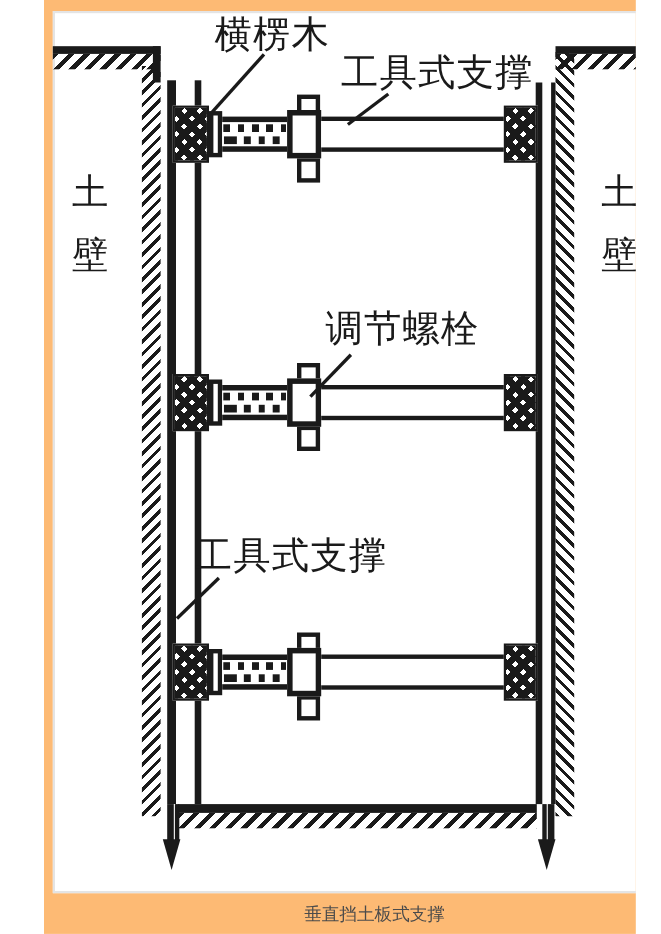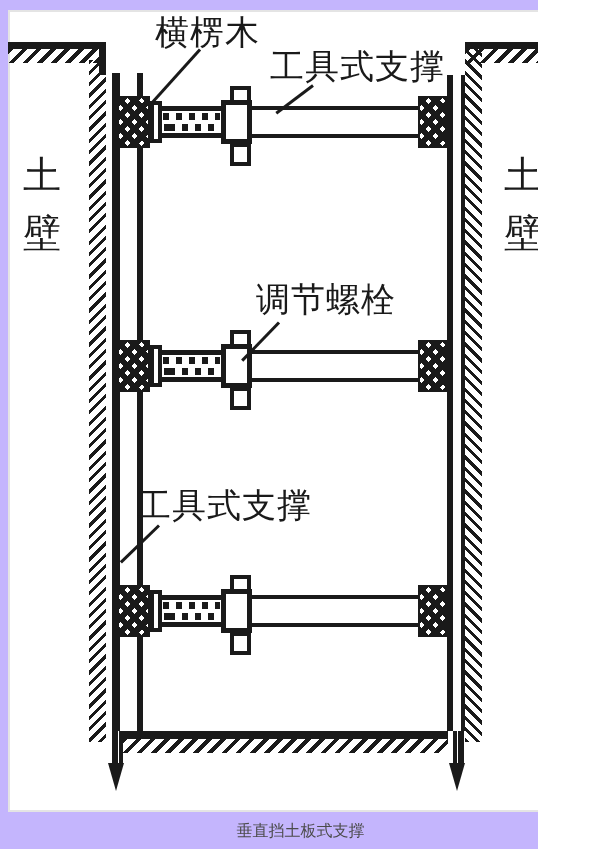--- a/index.html
+++ b/index.html
@@ -1,22 +1,23 @@
 <!DOCTYPE html>
 <html><head>
 <meta charset="utf-8">
 <style>
   html,body{margin:0;padding:0;background:#ffffff;}
   #canvas{
     position:relative;
     width:538px;height:849px;
-    background:#c4b5fd;
+    background:#fdba74;
     overflow:hidden;
     font-family:"Liberation Serif","DejaVu Serif",serif;
     color:#1a1a1a;
+    margin-left:40px;
   }
   .abs{position:absolute;box-sizing:border-box;}
   
   .frame{left:8px;top:10px;width:584px;height:802px;border:2px solid #e4e4e4;background:#ffffff;}
   .blackline{background:#1a1a1a;}
   
   .hatch-fwd{background-image:repeating-linear-gradient(135deg,#1a1a1a 0 3px,rgba(0,0,0,0) 3px 8px);}
   .hatch-bwd{background-image:repeating-linear-gradient(45deg,#1a1a1a 0 3px,rgba(0,0,0,0) 3px 8px);}
   .hatch-ground{background-image:repeating-linear-gradient(135deg,#1a1a1a 0 4px,rgba(0,0,0,0) 4px 10px);}
   .crosshatch{
@@ -37,21 +38,21 @@
   .th-bot{bottom:2px;background-position:6px 0;}
   .nut{left:104px;top:14px;width:31px;height:44px;border:5px solid #1a1a1a;background:#fff;}
   .tab{width:13px;height:15px;border:4px solid #1a1a1a;background:#fff;position:absolute;left:113px;}
   .tab-t{top:0;}
   .tab-b{top:57px;}
   .pipe{left:135px;top:20px;width:167px;height:32px;border-top:4px solid #1a1a1a;border-bottom:4px solid #1a1a1a;background:#fff;}
   
   .leader{position:absolute;height:3px;background:#1a1a1a;transform-origin:0 50%;}
   
   .lbl{position:absolute;font-size:34px;line-height:1;white-space:nowrap;letter-spacing:1px;color:#1a1a1a;}
-  .soil-txt{position:absolute;width:42px;font-size:38px;line-height:58px;text-align:center;color:#1a1a1a;word-break:break-all;}
+  .soil-txt{position:absolute;width:42px;font-size:33px;line-height:58px;text-align:center;color:#1a1a1a;word-break:break-all;}
   .caption{position:absolute;left:0;top:821px;width:601px;text-align:center;
     font-family:"Liberation Sans","DejaVu Sans",sans-serif;font-size:16px;color:#4b4b4b;}
 </style>
 </head>
 <body>
 
 <div id="canvas">
 
   <div class="abs frame"></div>
 

